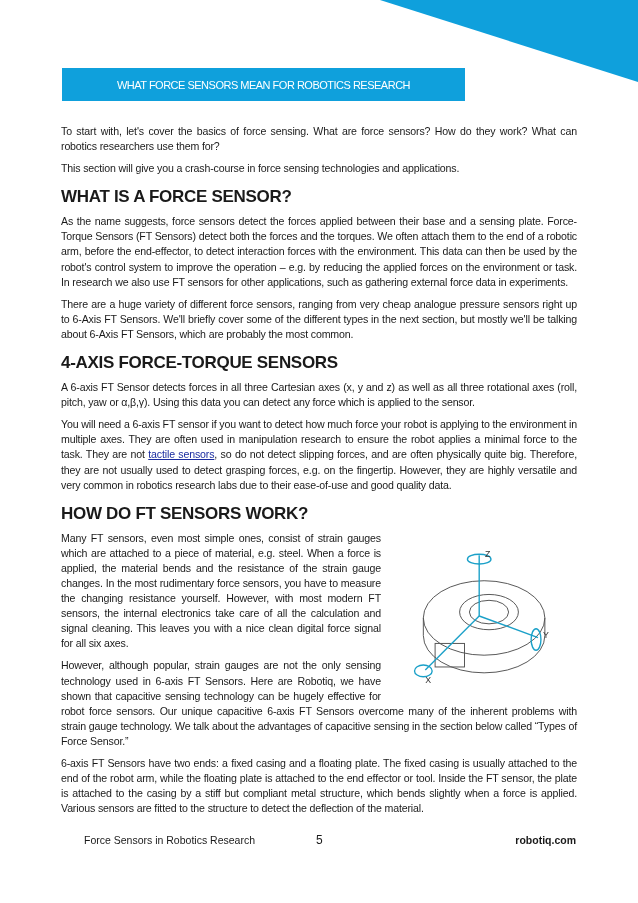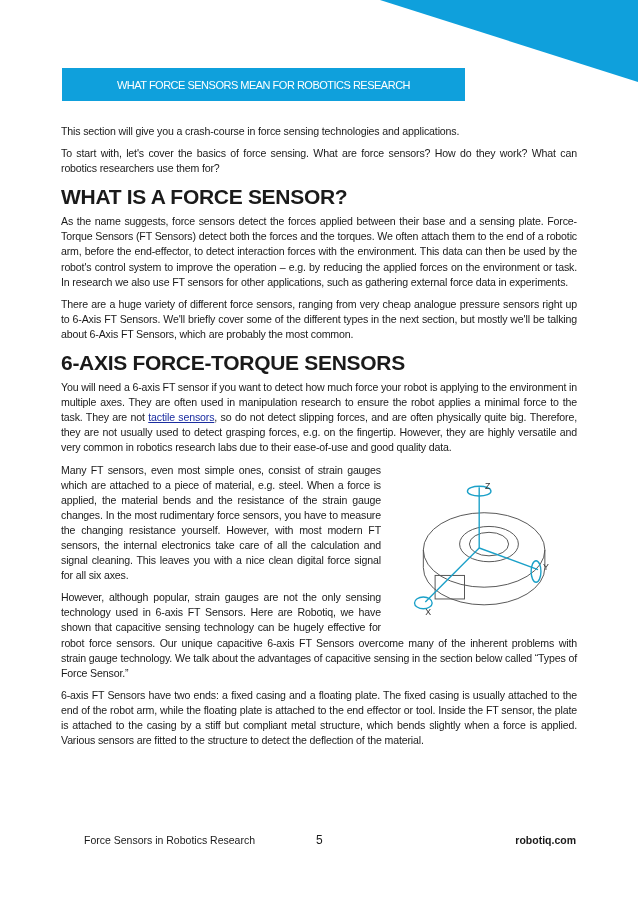--- a/index.html
+++ b/index.html
@@ -4,50 +4,52 @@
 <style>
   html, body { margin:0; padding:0; background:#ffffff; }
   body { width:638px; height:903px; position:relative; overflow:hidden;
          font-family:"Liberation Sans", sans-serif; color:#1a1a1a; }
   .corner { position:absolute; left:0; top:0; width:638px; height:110px; }
   .banner { position:absolute; left:62px; top:68px; width:403px; height:33px;
             background:#0fa0dc; color:#fff; font-size:11px; letter-spacing:-0.5px;
             display:flex; align-items:center; justify-content:center; }
   .content { position:absolute; left:61px; top:124px; width:516px; }
   p { margin:0 0 7px 0; font-size:10.6px; line-height:15.1px; text-align:justify; letter-spacing:-0.15px; }
-  h2 { margin:12px 0 8px 0; font-size:21px; font-weight:bold; letter-spacing:-0.3px; line-height:18px; }
+  h2 { margin:12px 0 8px 0; font-size:17px; font-weight:bold; letter-spacing:-0.3px; line-height:18px; }
   a { color:#1a2ca0; text-decoration:underline; }
   .float-img { float:right; width:196px; height:158px; margin:6px -10px 4px 10px; }
   .footer { position:absolute; top:834px; left:64px; width:512px; font-size:10.5px; }
   .footer .l { position:absolute; left:0;margin-left:20px; }
   .footer .c { position:absolute; left:252px; font-size:12px; top:-1px; }
   .footer .r { position:absolute; right:0;font-weight:bold; }
 </style>
 </head>
 <body>
 
 <svg class="corner" viewBox="0 0 638 110">
   <polygon points="380,0 638,0 638,82" fill="#0fa0dc"></polygon>
 </svg>
 
 <div class="banner">
   <span>WHAT FORCE SENSORS MEAN FOR ROBOTICS RESEARCH</span>
 </div>
 
 <div class="content">
+  <p>To start with, let's cover the basics of force sensing. What are force sensors? How do they work? What can robotics researchers use them for?</p>
   <p>This section will give you a crash-course in force sensing technologies and applications.</p>
-  <p>To start with, let's cover the basics of force sensing. What are force sensors? How do they work? What can robotics researchers use them for?</p>
 
   <h2>WHAT IS A FORCE SENSOR?</h2>
   <p>As the name suggests, force sensors detect the forces applied between their base and a sensing plate. Force-Torque Sensors (FT Sensors) detect both the forces and the torques. We often attach them to the end of a robotic arm, before the end-effector, to detect interaction forces with the environment. This data can then be used by the robot's control system to improve the operation – e.g. by reducing the applied forces on the environment or task. In research we also use FT sensors for other applications, such as gathering external force data in experiments.</p>
   <p>There are a huge variety of different force sensors, ranging from very cheap analogue pressure sensors right up to 6-Axis FT Sensors. We'll briefly cover some of the different types in the next section, but mostly we'll be talking about 6-Axis FT Sensors, which are probably the most common.</p>
 
-  <h2>6-AXIS FORCE-TORQUE SENSORS</h2>
+  <h2>4-AXIS FORCE-TORQUE SENSORS</h2>
+  <p>A 6-axis FT Sensor detects forces in all three Cartesian axes (x, y and z) as well as all three rotational axes (roll, pitch, yaw or α,β,γ). Using this data you can detect any force which is applied to the sensor.</p>
   <p><span>You will need a 6-axis FT sensor if you want to detect how much force your robot is applying to the environment in multiple axes. They are often used in manipulation research to ensure the robot applies a minimal force to the task. They are not </span><a href="#">tactile sensors</a><span>, so do not detect slipping forces, and are often physically quite big. Therefore, they are not usually used to detect grasping forces, e.g. on the fingertip. However, they are highly versatile and very common in robotics research labs due to their ease-of-use and good quality data.</span></p>
 
+  <h2>HOW DO FT SENSORS WORK?</h2>
   <svg class="float-img" viewBox="0 0 200 160">
     <g fill="none" stroke="#555" stroke-width="1">
       <ellipse cx="95" cy="82" rx="62" ry="38"></ellipse>
       <path d="M33 82 L33 100 A62 38 0 0 0 157 100 L157 82"></path>
       <ellipse cx="100" cy="76" rx="30" ry="18"></ellipse>
       <ellipse cx="100" cy="76" rx="20" ry="12"></ellipse>
       <rect x="45" y="108" width="30" height="24"></rect>
     </g>
     <g stroke="#1aa0c8" stroke-width="1.4" fill="none">
       <line x1="90" y1="80" x2="90" y2="18"></line>

